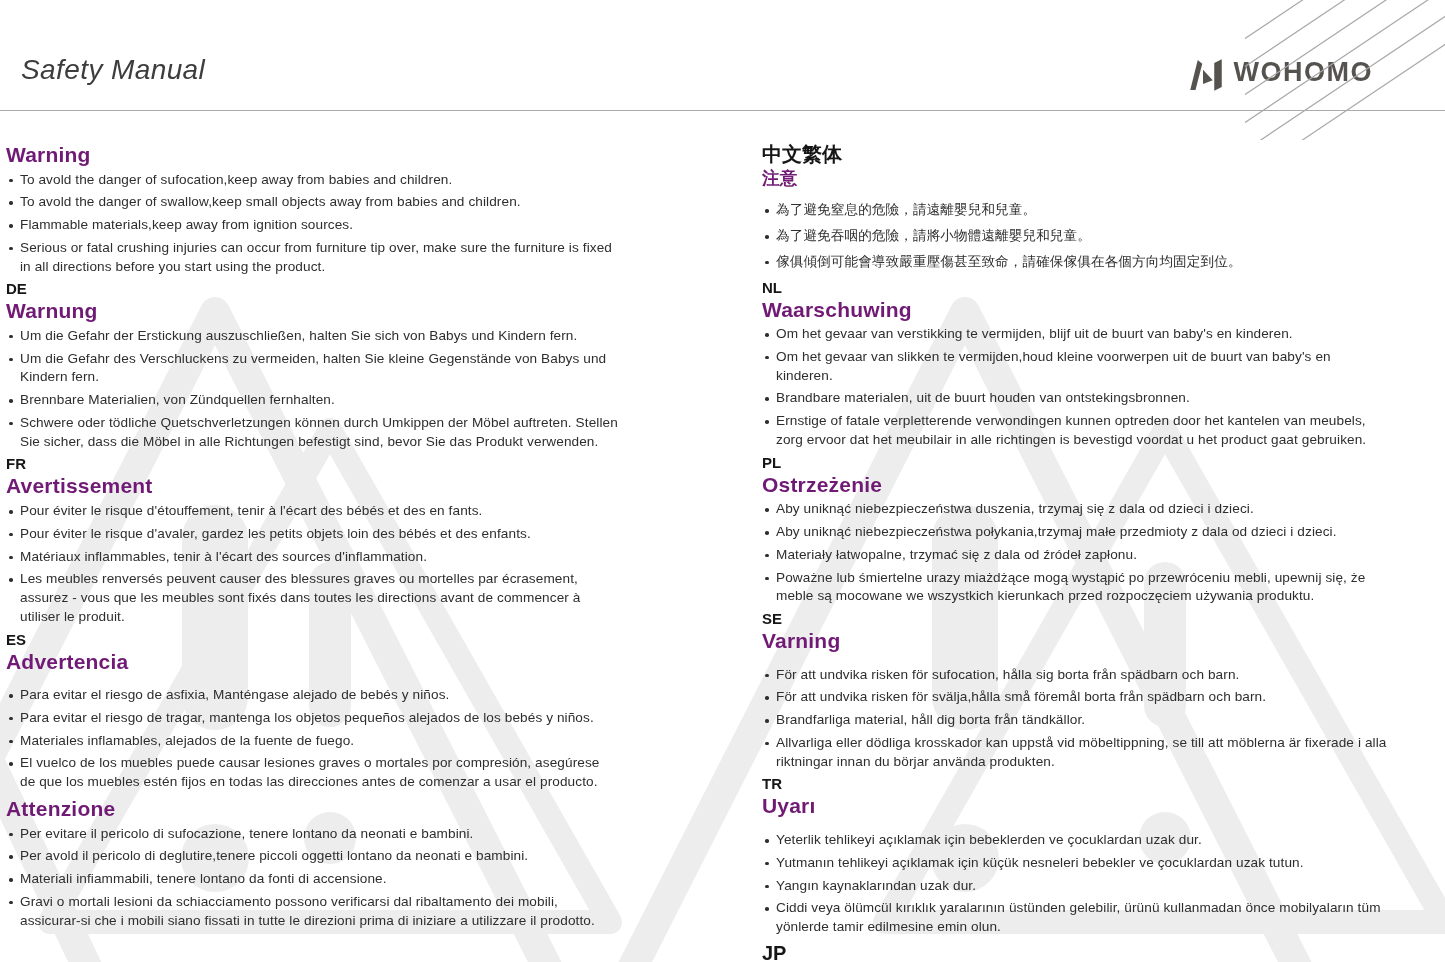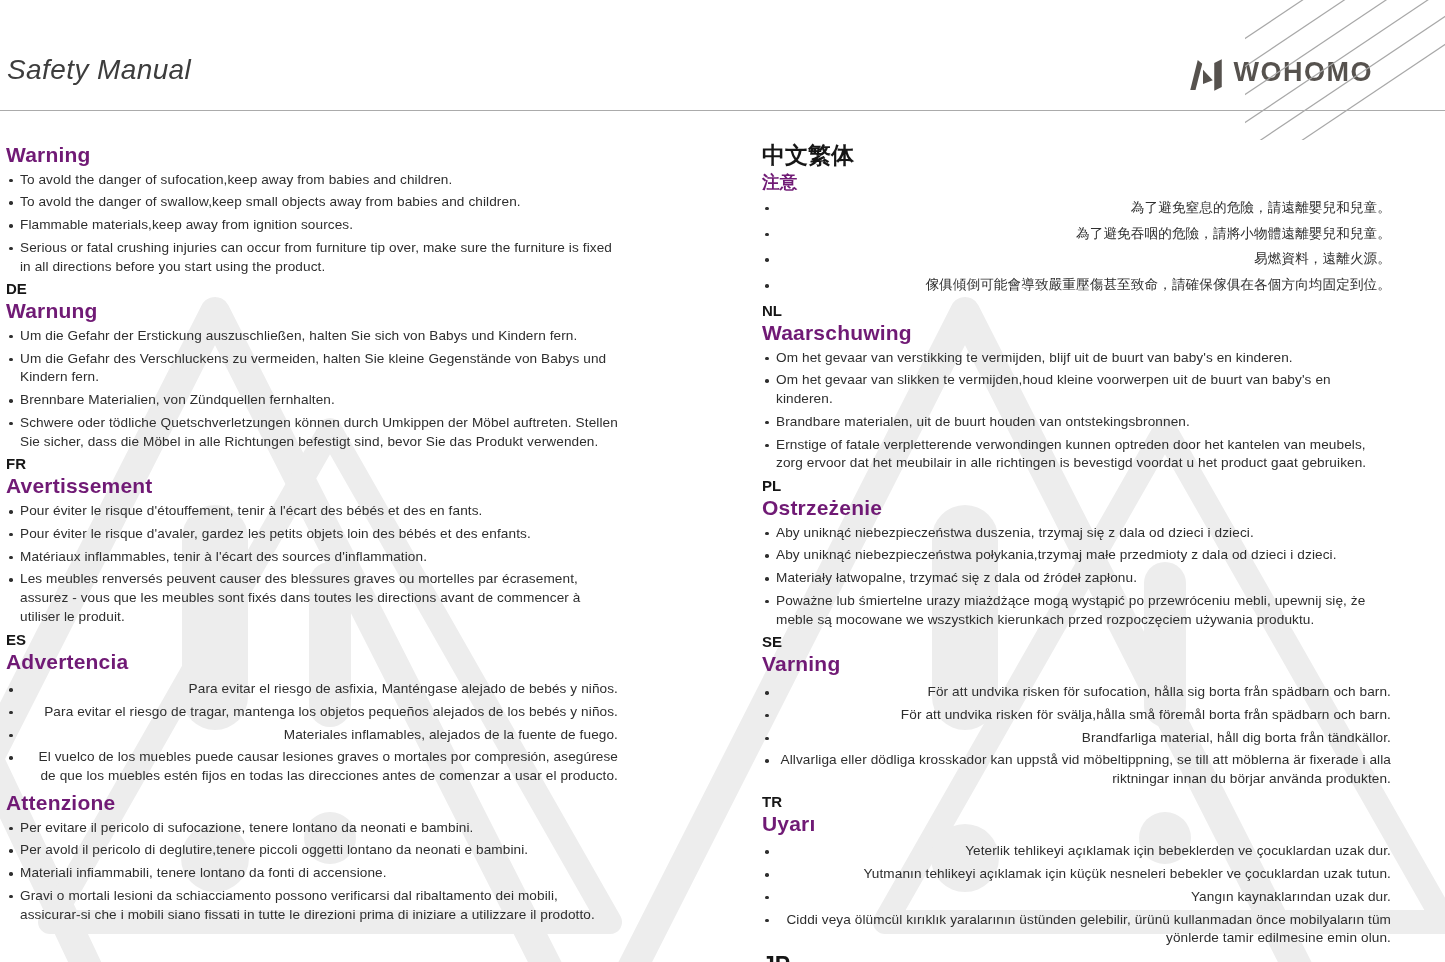--- a/index.html
+++ b/index.html
@@ -7,40 +7,40 @@
     width:1445px;height:962px;position:relative;overflow:hidden;
     background:#ffffff;
     font-family:"Liberation Sans","DejaVu Sans",sans-serif;
     -webkit-font-smoothing:antialiased;
   }
   
   .watermark{position:absolute;left:0;top:0;width:1445px;height:962px;z-index:0;pointer-events:none;}
   
   .header{position:absolute;left:0;top:0;width:1445px;height:138px;z-index:2;}
   .page-title{
-    position:absolute;left:7px;top:54px;
+    position:absolute;left:21px;top:54px;
     font-size:28px;font-style:italic;font-weight:400;color:#3d3d3d;letter-spacing:.4px;text-align:center;
   }
   .rule{position:absolute;left:0;top:110px;width:1445px;height:1px;background:#ababab;}
   .brand{position:absolute;top:57px;right:72px;display:flex;align-items:flex-start;gap:10px;}
   .brand-text{font-size:27px;font-weight:700;color:#56524e;letter-spacing:1.5px;}
   .hatch{position:absolute;top:0;right:0;width:200px;height:140px;}
   
   .content{position:absolute;left:0;top:138px;width:1445px;z-index:1;display:flex;}
   .col{box-sizing:border-box;}
   .col-left{width:722px;padding:4px 104px 0 6px;}
   .col-right{width:723px;padding:4px 54px 0 40px;}
   
   .section{margin-bottom:3px;}
   .sec-code{font-size:15px;font-weight:700;color:#161616;line-height:1.2;}
   .sec-heading{margin:0;font-size:21px;font-weight:700;color:#701a75;line-height:1.22;letter-spacing:.2px;}
-  .section.cjk .sec-code{font-size:23px;}
+  .section.cjk .sec-code{font-size:20px;}
   .section.cjk .sec-heading{font-size:17.5px;margin-top:2px;}
   .sec-items{list-style:none;margin:3px 0 4px;padding:0;}
-  .sec-items.gapped{margin-top:6px;text-align:right;}
+  .sec-items.gapped{margin-top:12px;}
   .sec-items li{
     position:relative;padding-left:14px;margin-bottom:4px;
     font-size:13.6px;line-height:1.38;color:#2e2e2e;letter-spacing:.1px;
   }
   .sec-items li::before{
     content:"";position:absolute;left:3px;top:8px;width:3.5px;height:3.5px;
     border-radius:50%;background:#2e2e2e;
   }
   .section.cjk .sec-items li{margin-bottom:7px;}
 </style>
@@ -153,21 +153,20 @@
   </section>
 
 </div>
   <div class="col col-right" id="col-right">
   <section class="section cjk">
     <div class="sec-code">中文繁体</div>
     <h2 class="sec-heading">注意</h2>
     <ul class="sec-items gapped">
           <li>為了避免窒息的危險，請遠離嬰兒和兒童。</li>
           <li>為了避免吞咽的危險，請將小物體遠離嬰兒和兒童。</li>
-          <li>易燃資料，遠離火源。</li>
           <li>傢俱傾倒可能會導致嚴重壓傷甚至致命，請確保傢俱在各個方向均固定到位。</li>
         </ul>
   </section>
 
   <section class="section">
     <div class="sec-code">NL</div>
     <h2 class="sec-heading">Waarschuwing</h2>
     <ul class="sec-items">
           <li>Om het gevaar van verstikking te vermijden, blijf uit de buurt van baby's en kinderen.</li>
           <li>Om het gevaar van slikken te vermijden,houd kleine voorwerpen uit de buurt van baby's en kinderen.</li>

